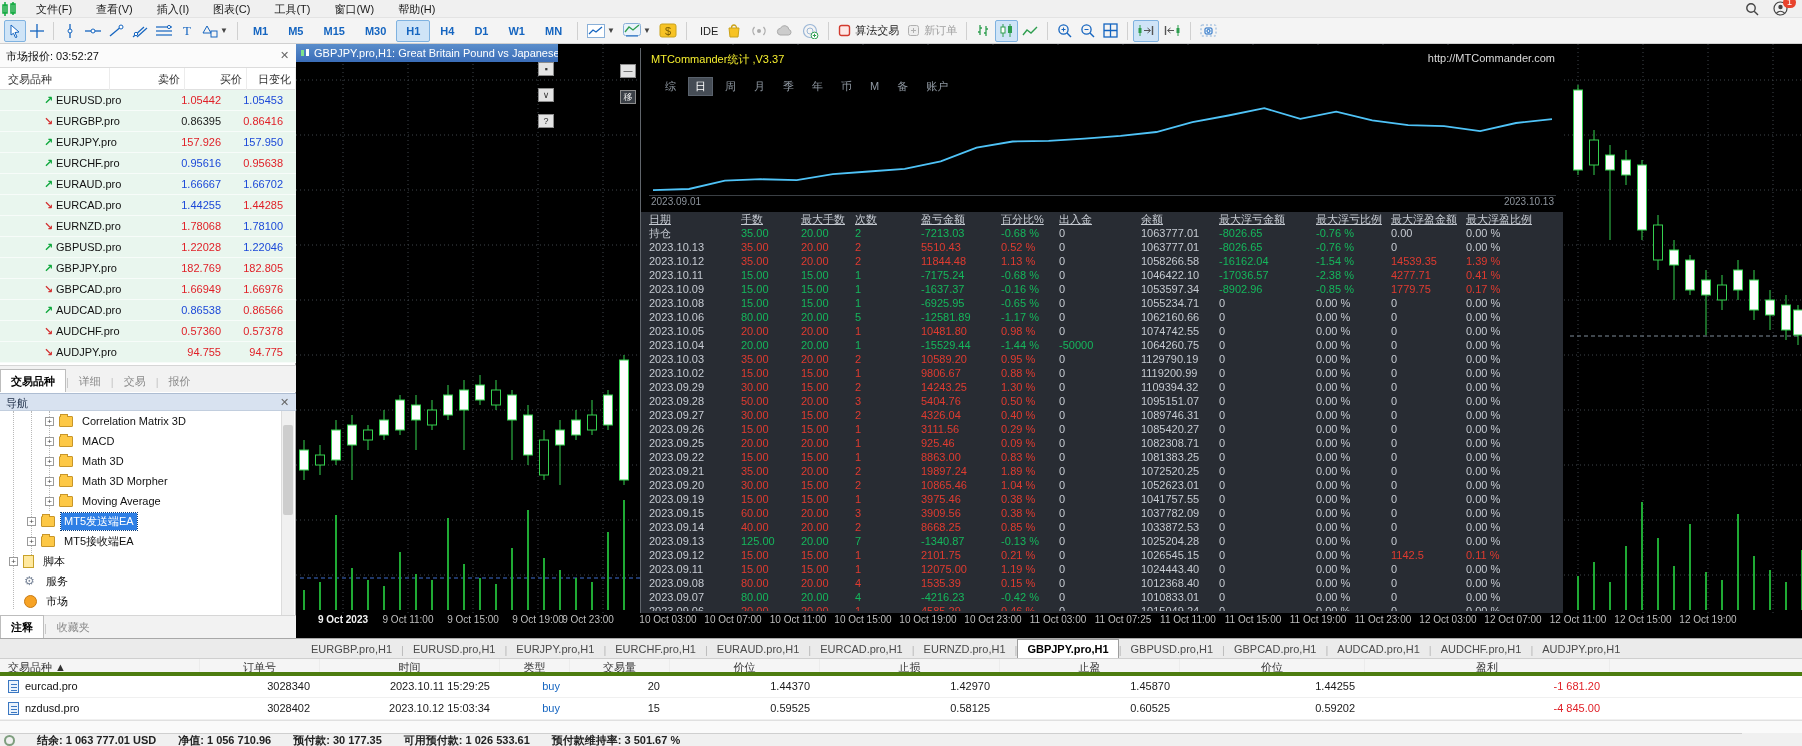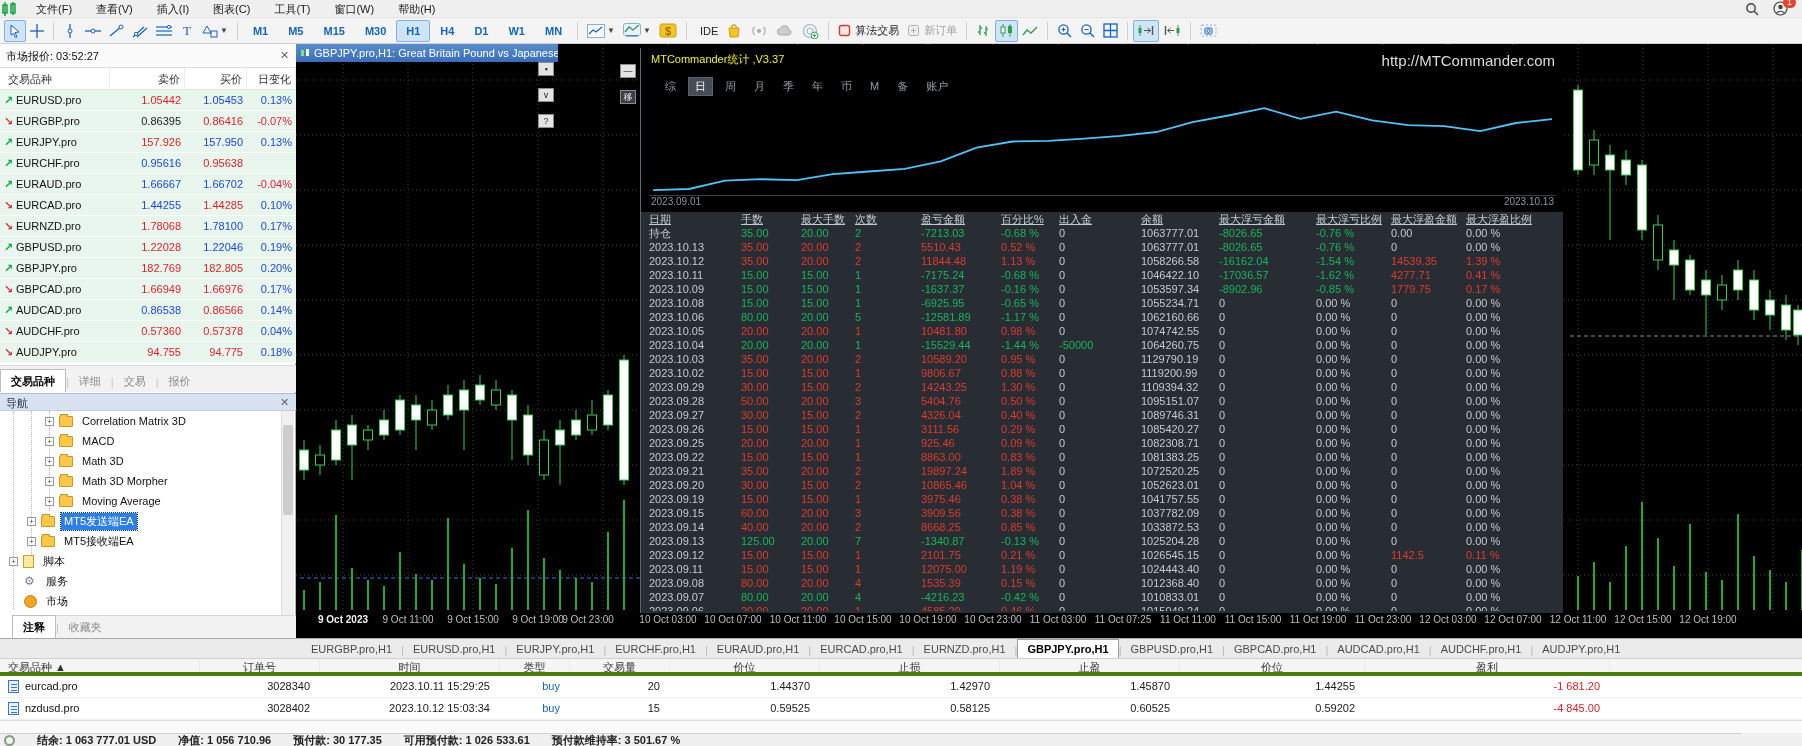--- a/index.html
+++ b/index.html
@@ -27,21 +27,21 @@
 
   
   #leftpanel { position:absolute; left:0; top:44px; width:296px; height:594px; background:#fff; border-right:1px solid #b0b0b0; }
   .ptitle { position:absolute; left:0; width:296px; height:24px; line-height:24px; padding-left:6px; background:#fbfbfb; border-bottom:1px solid #dcdcdc; color:#111; }
   .pclose { position:absolute; right:4px; top:4px; width:15px; height:15px; line-height:13px; text-align:center; color:#666; border:1px solid transparent; }
   #mw-cols { position:absolute; top:24px; left:0; width:296px; height:22px; display:grid; grid-template-columns:110px 75px 62px 49px; border-bottom:1px solid #e0e0e0; background:#fff; color:#333; }
   #mw-cols div { line-height:22px; border-right:1px solid #ececec; padding:0 4px; }
   #mw-cols div:first-child { padding-left:8px; }
   .ralign { text-align:right; }
   #mw-rows { position:absolute; top:46px; left:0; width:296px; }
-  .mwrow { height:21px; display:grid; grid-template-columns:110px 75px 62px 49px; background:#e9f6ee; border-bottom:1px solid #f7fcf9; }
+  .mwrow { height:21px; display:grid; grid-template-columns:110px 75px 62px 49px; background:#e9f6ee; border-bottom:1px solid #f7fcf9;padding-left:40px; }
   .mwrow div { line-height:20px; padding:0 4px; overflow:hidden; white-space:nowrap; }
   .mwrow .sym { color:#111; }
   .arr { display:inline-block; width:12px; font-weight:bold; }
   .c-red { color:#e01f26; } .c-blue { color:#1c49d8; } .c-dark { color:#1a1a1a; }
   #mw-tabs { position:absolute; top:321px; left:0; width:296px; height:27px; background:#f2f2f2; border-top:1px solid #d6d6d6; display:flex; align-items:flex-end; }
   .stab { padding:3px 10px; color:#8a8a8a; line-height:16px; }
   .stab.active { background:#fff; border:1px solid #bdbdbd; border-bottom:none; color:#000; font-weight:bold; }
   .stabsep { color:#c4c4c4; padding-bottom:4px; }
   #nav-title { position:absolute; top:349px; left:0; width:296px; height:18px; line-height:18px; padding-left:6px; background:#d8e2f0; border-top:1px solid #aebdd2; border-bottom:1px solid #c2cede; color:#20304a; }
   #nav-tree { position:absolute; top:367px; left:0; width:282px; height:202px; overflow:hidden; background:#fff; }
@@ -51,35 +51,35 @@
   .tfolder:before { content:""; position:absolute; left:0; top:-3px; width:6px; height:2px; background:#fdc846; border:1px solid #c8962a; border-bottom:none; }
   .tpage { width:11px; height:13px; background:#ffe9a0; border:1px solid #c8a22a; margin-right:6px; flex:none; }
   .tgear { width:13px; height:13px; color:#7a8699; font-size:12px; line-height:13px; margin-right:6px; flex:none; }
   .tmarket { width:13px; height:13px; border-radius:50%; background:#f7a325; border:1px solid #c87b14; margin-right:6px; flex:none; }
   .tlabel { color:#111; padding:1px 3px; }
   .titem.selected .tlabel { background:#2e7fe5; color:#fff; outline:1px dotted #0a3c78; }
   .tguide { position:absolute; border-left:1px dotted #b9b9b9; width:0; }
   #nav-scroll { position:absolute; right:1px; top:367px; width:13px; height:224px; background:#f0f0f0; border-left:1px solid #dcdcdc; }
   #nav-scroll .thumb { position:absolute; left:1px; top:14px; width:10px; height:90px; background:#cdcdcd; border-radius:2px; }
   #nav-scroll .sdown { position:absolute; left:0; bottom:0; width:13px; height:13px; text-align:center; font-size:8px; color:#555; line-height:13px; background:#e6e6e6; }
-  #left-tabs { position:absolute; top:571px; left:0; width:296px; height:23px; background:#f2f2f2; border-top:1px solid #d6d6d6; display:flex; align-items:flex-end;margin-left:12px; }
+  #left-tabs { position:absolute; top:571px; left:0; width:296px; height:23px; background:#f2f2f2; border-top:1px solid #d6d6d6; display:flex; align-items:flex-end; }
 
   
   #chartwin { position:absolute; left:296px; top:44px; width:1506px; height:594px; background:#000; overflow:hidden; }
   #chart-titlebar { position:absolute; left:0; top:0; width:262px; height:18px; background:linear-gradient(#5b8ecb,#3a6db8); color:#fff; display:flex; align-items:center; padding-left:4px; white-space:nowrap; overflow:hidden; }
   #chart-titlebar .cticon { width:10px; height:10px; margin-right:4px; flex:none; }
   .sidebtn { position:absolute; width:16px; height:14px; background:#e4e4e4; border:1px solid #8c8c8c; color:#333; font-size:9px; line-height:12px; text-align:center; }
   #axis-strip { position:absolute; left:0; top:569px; width:1506px; height:15px; background:#000; }
   #axis-strip span { position:absolute; top:1px; transform:translateX(-50%); color:#bfbfbf; font-size:10px; white-space:nowrap; }
   #axis-strip span.first { color:#f2f2f2; font-weight:bold; }
 
   
   #stats { position:absolute; left:344px; top:4px; width:923px; height:565px; background:#000; border-left:1px solid #60656b; overflow:hidden; }
   #stats-title { position:absolute; left:10px; top:4px; color:#f5ee2e; font-size:11px; }
-  #stats-url { position:absolute; right:8px; top:4px; color:#dcdcdc; font-size:15px; }
+  #stats-url { position:absolute; right:8px; top:4px; color:#dcdcdc; font-size:11px; }
   #stats-menu { position:absolute; left:18px; top:28px; height:20px; display:flex; gap:6px; align-items:center; }
   #stats-menu span { color:#9099a3; padding:1px 6px; }
   #stats-menu span.active { background:#454c55; color:#fff; border:1px solid #5a626d; }
   #equity { position:absolute; left:8px; top:52px; width:907px; height:96px; border-bottom:1px solid #3a3f44; }
   #eq-labels { position:absolute; left:8px; top:148px; width:907px; height:14px; color:#8e959d; font-size:10px; }
   #stats-head { position:absolute; left:0; top:164px; width:923px; height:14px; display:grid; grid-template-columns:92px 60px 54px 66px 80px 58px 82px 78px 97px 75px 75px 98px; padding-left:8px; color:#c6cbd2; background:#282c33;text-decoration:underline; }
   #stats-rows { position:absolute; left:0; top:178px; width:923px; height:387px; background:#282c33; overflow:hidden; }
   .srow { display:grid; grid-template-columns:92px 60px 54px 66px 80px 58px 82px 78px 97px 75px 75px 98px; padding-left:8px; height:14px; line-height:14px; white-space:nowrap; }
   .srow.clip { height:7px; overflow:hidden; }
   .cg { color:#15b75c; } .cr { color:#e03b30; } .cn { color:#c6cbd2; }
@@ -792,21 +792,21 @@
           <div class="srow">
             <div class="cn">2023.10.11</div>
             <div class="cg">15.00</div>
             <div class="cg">15.00</div>
             <div class="cg">1</div>
             <div class="cg">-7175.24</div>
             <div class="cg">-0.68 %</div>
             <div class="cn">0</div>
             <div class="cn">1046422.10</div>
             <div class="cg">-17036.57</div>
-            <div class="cg">-1.62 %</div>
+            <div class="cg">-2.38 %</div>
             <div class="cr">4277.71</div>
             <div class="cr">0.41 %</div>
           </div>
           <div class="srow">
             <div class="cn">2023.10.09</div>
             <div class="cg">15.00</div>
             <div class="cg">15.00</div>
             <div class="cg">1</div>
             <div class="cg">-1637.37</div>
             <div class="cg">-0.16 %</div>

